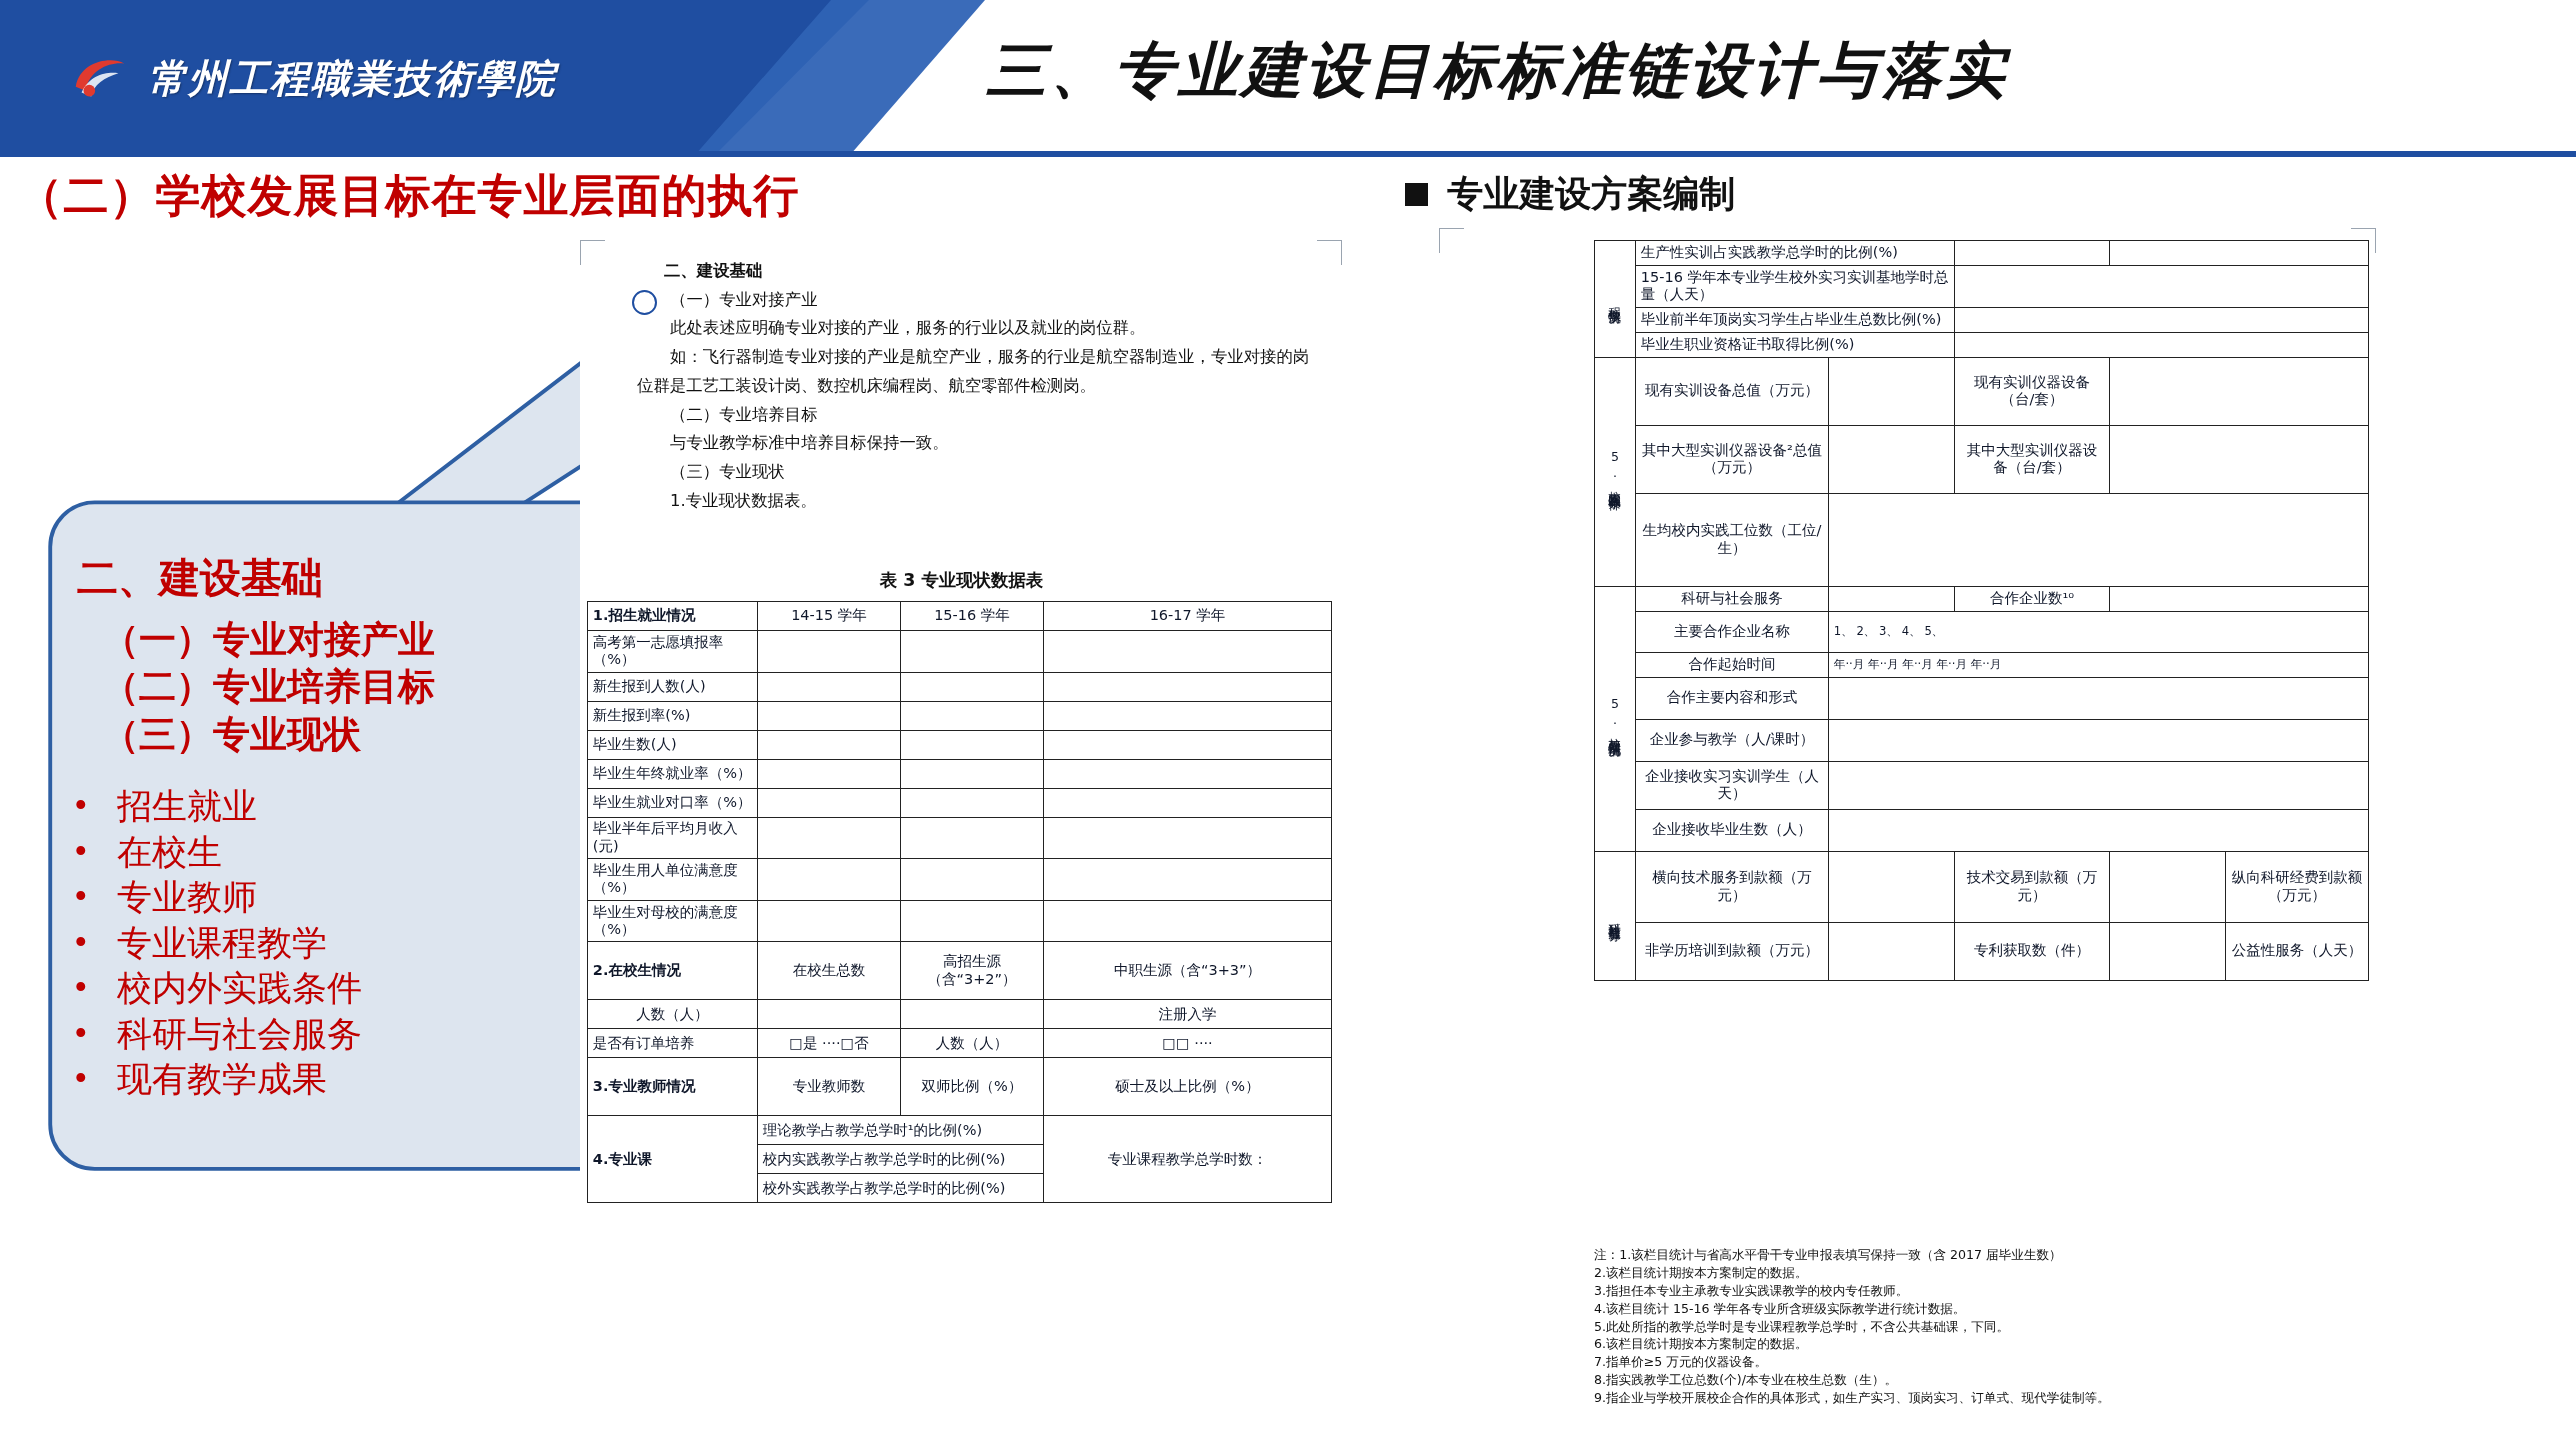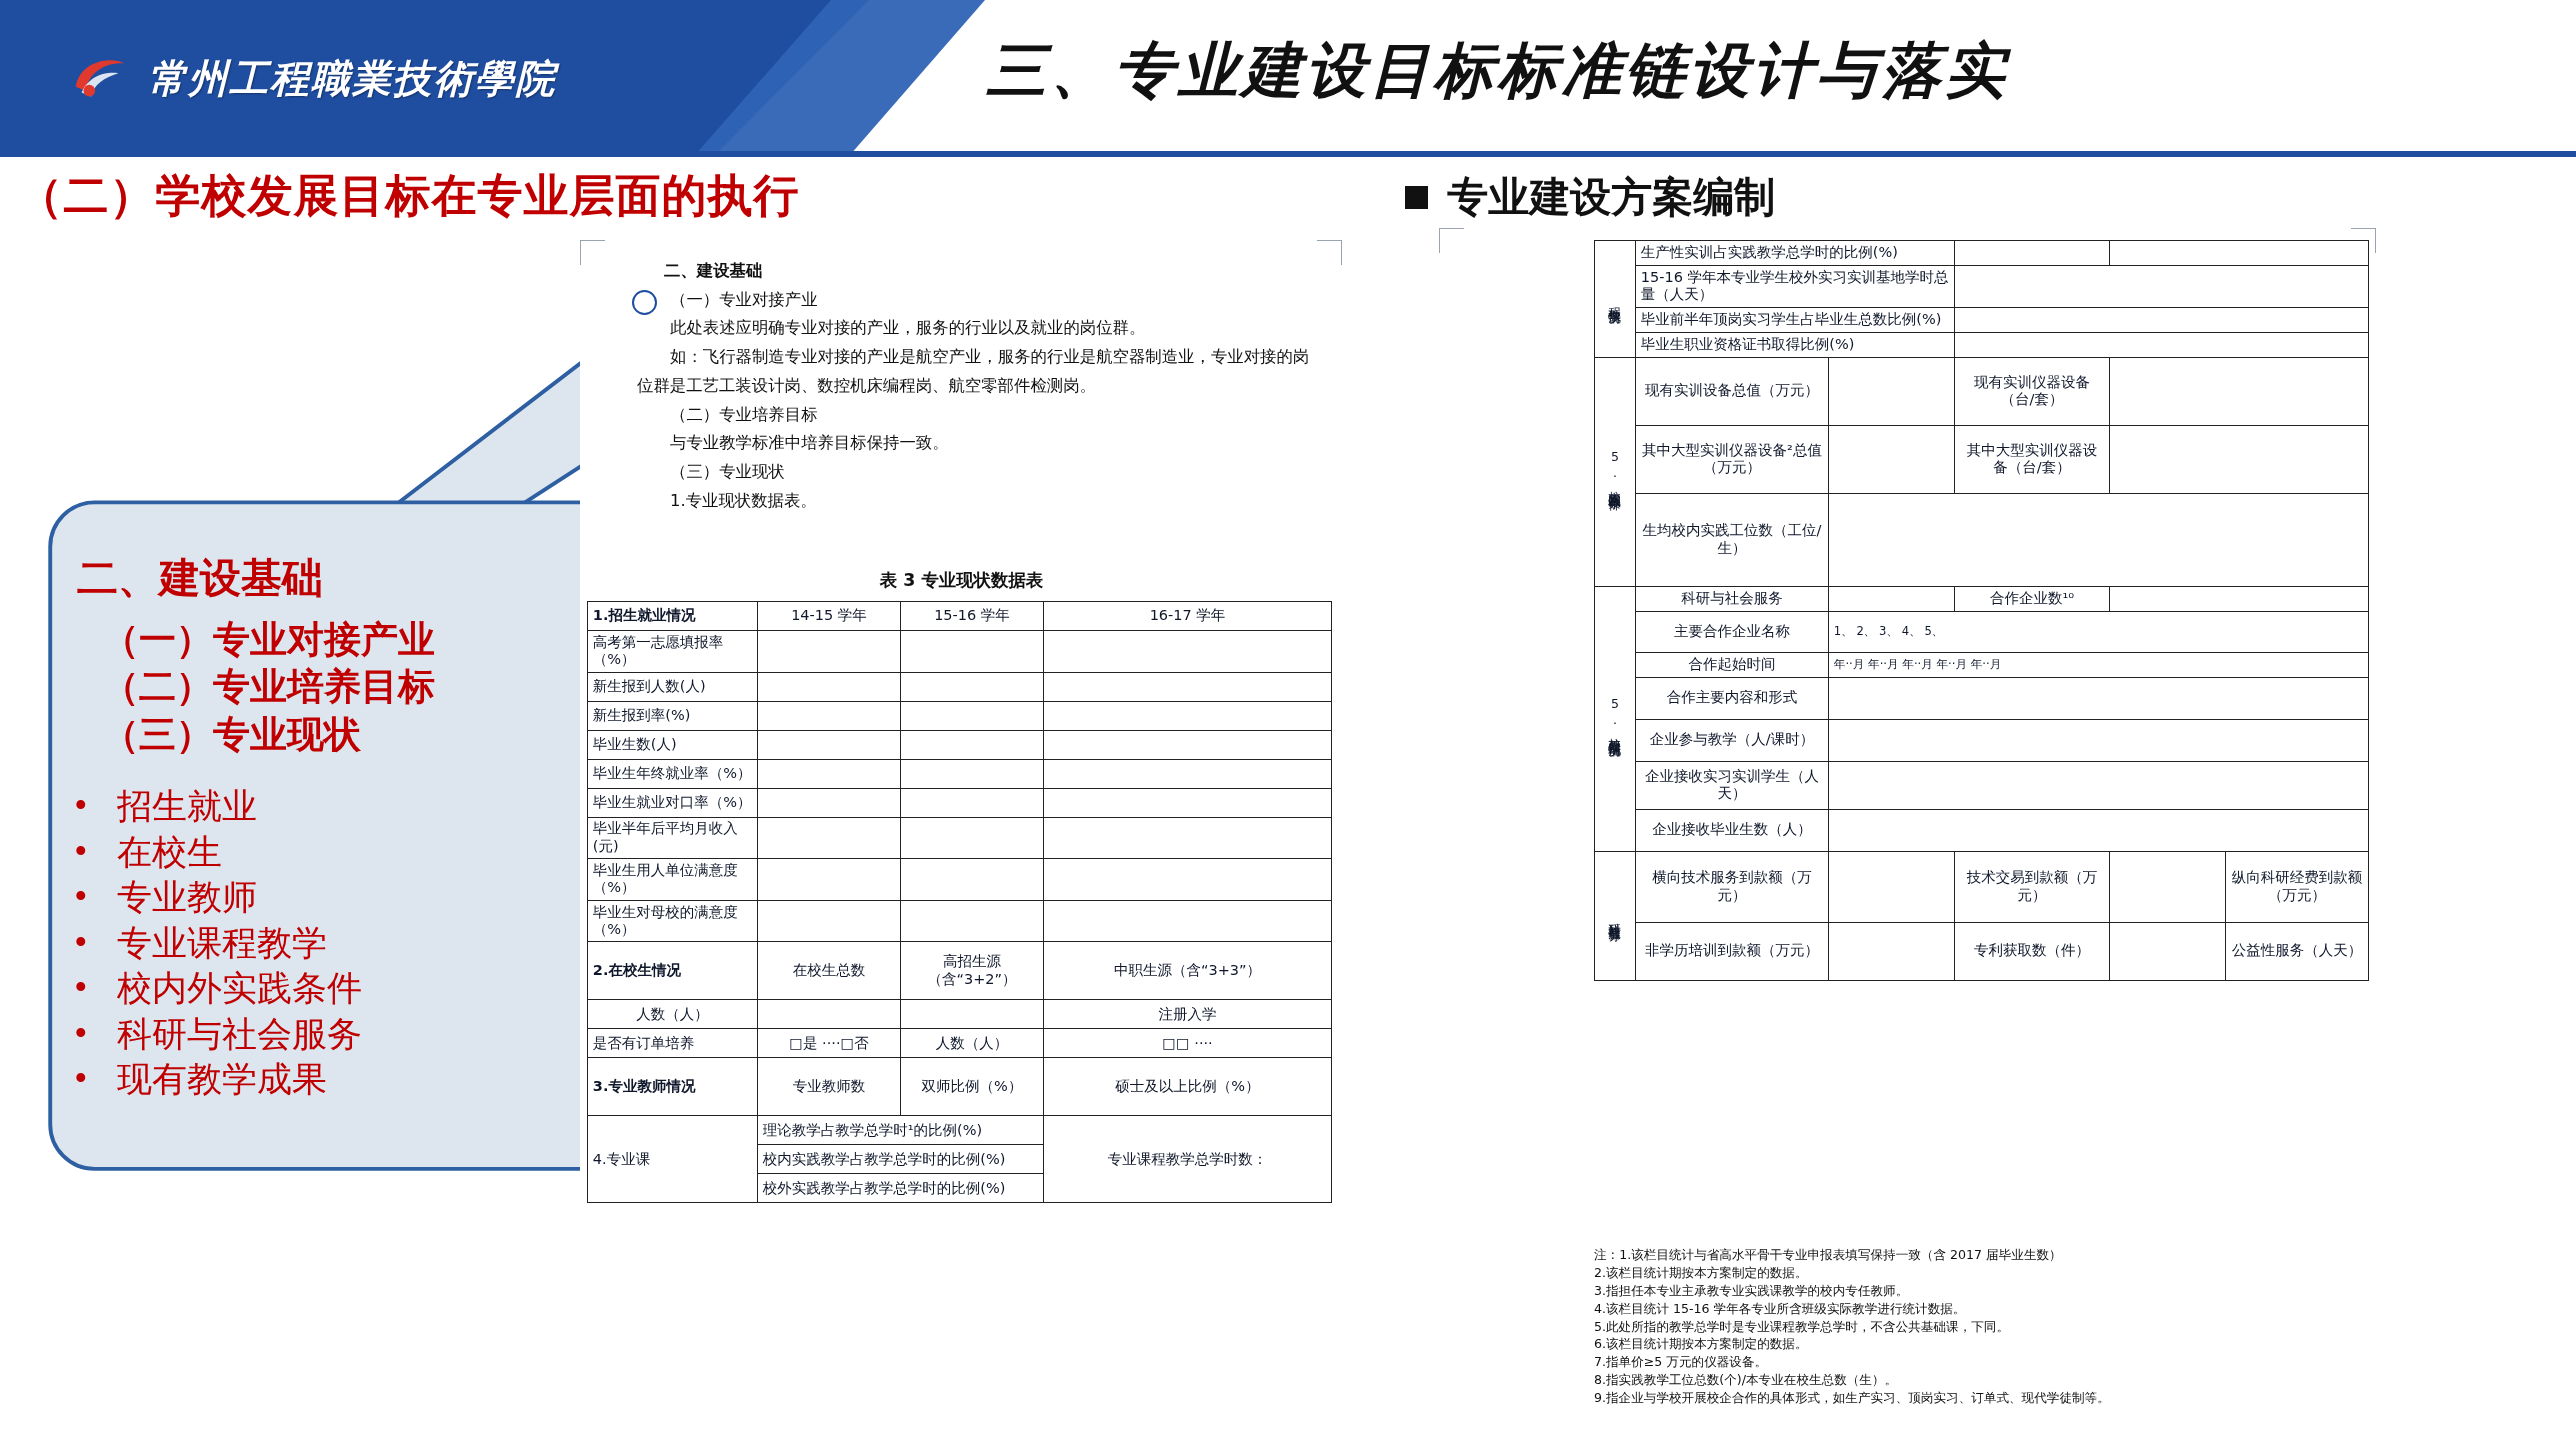--- a/index.html
+++ b/index.html
@@ -56,21 +56,21 @@
     font-size:45px; font-weight:bold; color:#c00000;
     font-family:"DejaVu Sans", sans-serif;
     letter-spacing:1px; white-space:nowrap;
   }
   .sub-right {
     position:absolute; left:1405px; top:170px;
     display:flex; align-items:center; gap:19.3px;
   }
   .bullet-square { width:23px; height:23px; background:#111; display:inline-block; }
   .sub-right-text {
-    font-size:41px; font-weight:bold; color:#111;
+    font-size:36px; font-weight:bold; color:#111;
     font-family:"DejaVu Sans", sans-serif; white-space:nowrap;
   }
   .callout-title {
     position:absolute; left:77px; top:551px;
     font-size:41px; font-weight:bold; color:#c00000;
     font-family:"DejaVu Sans", sans-serif;
   }
   .callout-list {
     position:absolute; left:102px; top:616px;
   }
@@ -315,21 +315,21 @@
       <td class="ctr">人数（人）</td>
       <td class="ctr">□□ ····</td>
     </tr>
     <tr style="height:58px;">
       <td style="font-weight:bold;">3.专业教师情况</td>
       <td class="ctr">专业教师数</td>
       <td class="ctr">双师比例（%）</td>
       <td class="ctr">硕士及以上比例（%）</td>
     </tr>
     <tr>
-      <td rowspan="3" style="font-weight:normal; width:58px;">4.专业课</td>
+      <td rowspan="3" style="font-weight:bold; width:58px;">4.专业课</td>
       <td colspan="2">理论教学占教学总学时¹的比例(%)</td>
       <td rowspan="3" class="ctr">专业课程教学总学时数：</td>
     </tr>
     <tr>
       <td colspan="2">校内实践教学占教学总学时的比例(%)</td>
     </tr>
     <tr>
       <td colspan="2">校外实践教学占教学总学时的比例(%)</td>
     </tr>
   </tbody>

